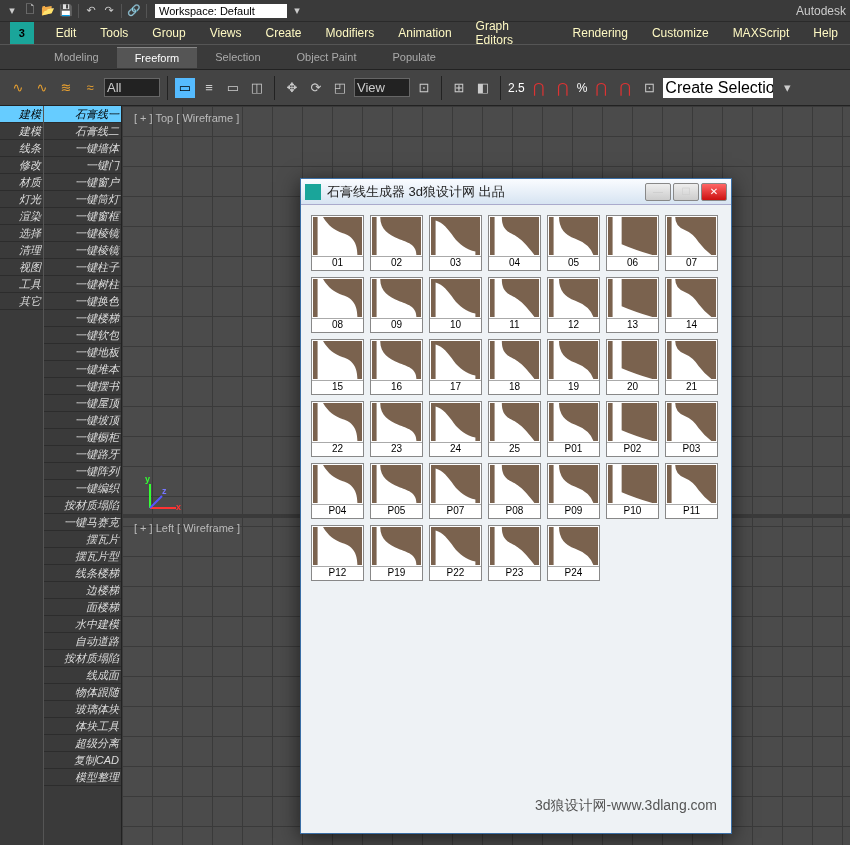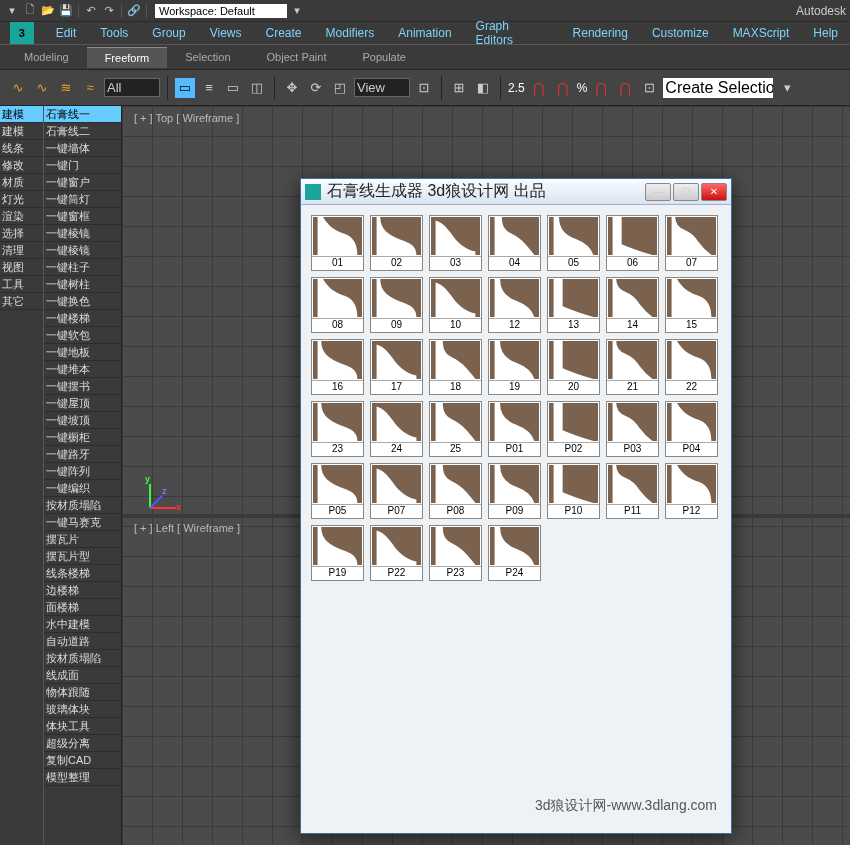--- a/index.html
+++ b/index.html
@@ -8,65 +8,65 @@
 
 .qat { height: 22px; background: #3a3a3a; display: flex; align-items: center; gap: 2px; padding: 0 4px; border-bottom: 1px solid #2a2a2a; }
 .qat .ico { width: 16px; height: 16px; display: flex; align-items: center; justify-content: center; color: #ccc; font-size: 11px; }
 .qat .sep { width: 1px; height: 14px; background: #555; margin: 0 2px; }
 .qat .ws-label { background: #fff; color: #000; padding: 1px 4px; font-size: 11px; width: 132px; margin-left: 4px; }
 .qat .brand { margin-left: auto; color: #ccc; font-size: 12px; }
 
 
 .menubar { height: 22px; background: #3a3a3a; display: flex; align-items: center; padding-left: 10px; gap: 0; }
 .menubar .logo { width: 24px; height: 22px; background: #1aa59a; margin-right: 10px; display:flex;align-items:center;justify-content:center;color:#000;font-weight:bold }
-.menubar .mitem { padding: 3px 12px; color: #7dd3fc; font-size: 12px; cursor: default; }
+.menubar .mitem { padding: 3px 12px; color: #fef9c3; font-size: 12px; cursor: default; }
 .menubar .mitem:last-child { margin-left: auto; }
 
 
-.ribbon { height: 26px; background: #3a3a3a; border-top: 1px solid #555; border-bottom: 1px solid #222; display: flex; align-items: center; padding-left: 6px; gap: 0; }
+.ribbon { height: 26px; background: #3a3a3a; border-top: 1px solid #555; border-bottom: 1px solid #222; display: flex; align-items: center; padding-left: 36px; gap: 0; }
 .ribbon .rtab { padding: 4px 18px; color: #aaa; font-size: 11px; cursor: default; }
 .ribbon .rtab.active { background: #555; color: #fff; border-top:1px solid #888; }
 
 
 .toolbar { height: 36px; background: #444; border-bottom: 1px solid #222; display: flex; align-items: center; gap: 4px; padding: 0 8px; }
 .toolbar .tico { width: 20px; height: 20px; display: flex; align-items: center; justify-content: center; color: #ccc; font-size: 13px; }
 .toolbar .tico.curve { color: #e8a030; }
 .toolbar .tdrop { background: #222; color: #ccc; font-size: 13px; padding: 1px 2px; width: 56px; border:1px solid #666; }
 .toolbar .tlabel { color: #fff; font-size: 12px; }
 .toolbar .magnet { color: #d33; font-size: 14px; }
 .toolbar .selset { background: #fff; color: #000; font-size: 16px; padding: 1px 2px; width: 110px; overflow:hidden; white-space:nowrap; }
 .toolbar .sep { width: 1px; height: 24px; background: #222; margin: 0 3px; }
 
 
 .main { position: absolute; top: 106px; left: 0; right: 0; bottom: 0; display: flex; }
 .sidepanel { width: 122px; background: #3a3a3a; display: flex; border-right: 1px solid #222; }
 .col { display: flex; flex-direction: column; flex:1; }
 .colA { width: 44px; flex: 0 0 44px; border-right: 1px solid #555; }
 .colB { flex: 1; }
-.cell { height: 17px; line-height: 17px; font-size: 11px; color: #ddd; text-align: left; border-bottom: 1px solid #2c2c2c; overflow: hidden; white-space: nowrap; padding: 0 2px; cursor: default; }
+.cell { height: 17px; line-height: 17px; font-size: 11px; color: #ddd; text-align: right; border-bottom: 1px solid #2c2c2c; overflow: hidden; white-space: nowrap; padding: 0 2px; cursor: default; font-style: italic; }
 .cell.sel { background: #6cf; color: #000; }
 
 .viewports { flex: 1; position: relative; }
 .vp-grid { position: absolute; inset: 0;
   background-color: #4b4b4b;
   background-image:
     linear-gradient(#3a3a3a 1px, transparent 1px),
     linear-gradient(90deg, #3a3a3a 1px, transparent 1px);
   background-size: 30px 30px;
 }
 .vp-sep-h { position: absolute; left:0; right:0; top: 408px; height: 4px; background: #3a3a3a; }
 .vp-label { position: absolute; color: #bbb; font-size: 11px; }
 .gizmo { position:absolute; left:20px; top:370px; width:40px; height:40px; }
 .gizmo .ax { position:absolute; font-size:9px; font-weight:bold; }
 
 
 .dialog { position: absolute; left: 300px; top: 178px; width: 432px; height: 656px; background: #eef2f5; border: 1px solid #3a6ea5; box-shadow: 0 4px 20px rgba(0,0,0,.6); }
 .dialog .titlebar { height: 26px; background: linear-gradient(#fafcff,#d7e4f2); display: flex; align-items: center; padding: 0 4px; border-bottom: 1px solid #aac; }
 .dialog .titlebar .dico { width:16px; height:16px; background:#1aa59a; margin-right:6px; }
-.dialog .titlebar .dtitle { font-size: 16px; color: #222; flex: 1; }
+.dialog .titlebar .dtitle { font-size: 13px; color: #222; flex: 1; }
 .dialog .titlebar .dbtn { width: 26px; height: 18px; background: linear-gradient(#eee,#ccc); border: 1px solid #888; border-radius: 2px; margin-left: 2px; font-size: 10px; display:flex;align-items:center;justify-content:center; }
 .dialog .titlebar .dbtn.close { background: linear-gradient(#f66,#c11); color:#fff; }
 .dialog .body { padding: 10px 10px; height: calc(100% - 26px); position:relative; }
 .profiles { display: grid; grid-template-columns: repeat(7, 53px); gap: 6px 6px; }
 .profile { width: 53px; height: 56px; background: #fff; border: 1px solid #888; display:flex; flex-direction:column; cursor:pointer; }
 .profile .thumb { flex:1; background:#7a624e; margin:1px; position:relative; overflow:hidden; }
 .profile .thumb svg { width:100%; height:100%; }
 .profile .plabel { height: 14px; font-size: 10px; text-align: center; color: #000; background: #fff; border-top: 1px solid #aaa; }
 .dialog .footer { position:absolute; bottom:18px; right:14px; font-size:14px; color:#555; }
 </style>
@@ -288,20 +288,26 @@
           <div class="plabel">09</div>
         </div>
         <div class="profile">
           <div class="thumb"><svg viewBox="0 0 44 42">
               <path d="M0 0 H44 V42 H0 Z M0 4 C8 6 14 14 20 22 C26 30 34 36 44 38 V0 H0 Z" fill="#fff" fill-rule="evenodd"></path>
             </svg></div>
           <div class="plabel">10</div>
         </div>
         <div class="profile">
           <div class="thumb"><svg viewBox="0 0 44 42">
+              <path d="M0 0 H44 V42 H0 Z M8 0 C8 8 10 14 18 18 S32 26 44 42 V0 Z" fill="#fff" fill-rule="evenodd"></path>
+            </svg></div>
+          <div class="plabel">11</div>
+        </div>
+        <div class="profile">
+          <div class="thumb"><svg viewBox="0 0 44 42">
               <path d="M0 0 H44 V42 H0 Z M6 0 Q6 18 24 24 Q40 30 44 42 V0 Z" fill="#fff" fill-rule="evenodd"></path>
             </svg></div>
           <div class="plabel">12</div>
         </div>
         <div class="profile">
           <div class="thumb"><svg viewBox="0 0 44 42">
               <path d="M0 0 H44 V42 H0 Z M10 0 L10 30 Q24 36 44 42 V0 Z" fill="#fff" fill-rule="evenodd"></path>
             </svg></div>
           <div class="plabel">13</div>
         </div>

